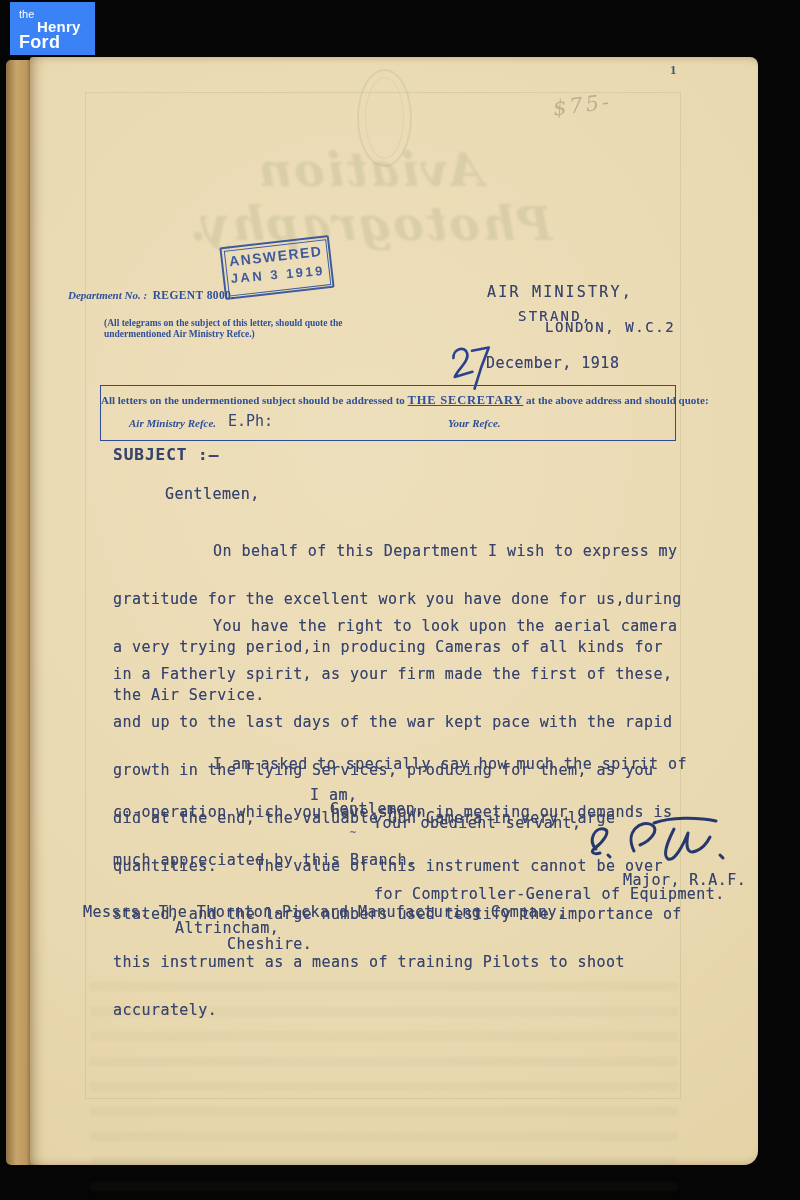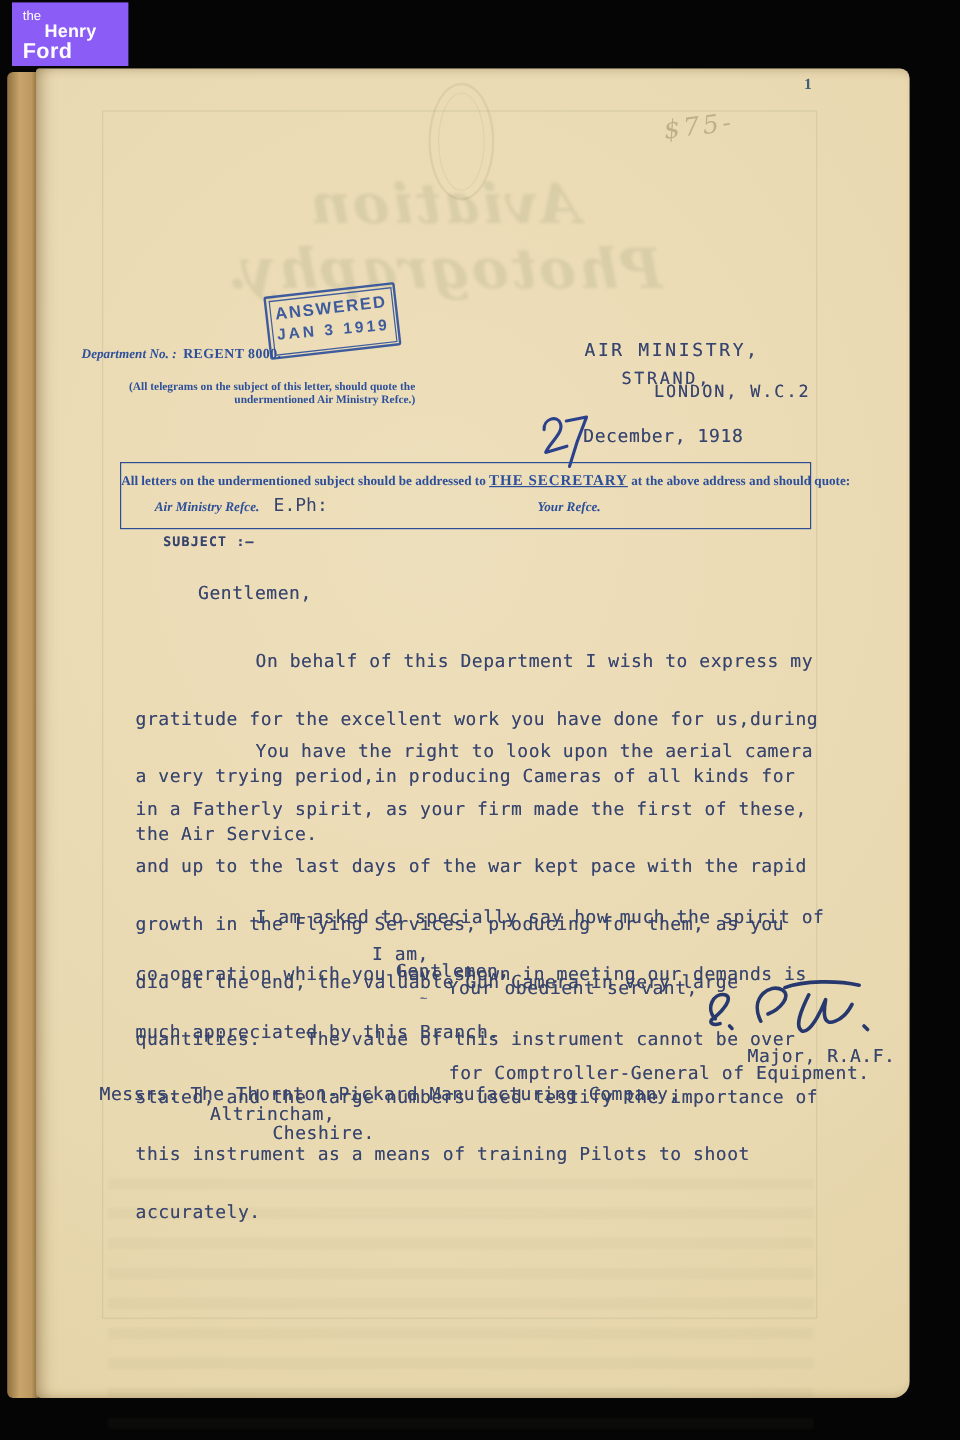--- a/index.html
+++ b/index.html
@@ -1,19 +1,19 @@
 <!DOCTYPE html>
 <html><head>
 <meta charset="utf-8">
 <style>
   html,body{margin:0;padding:0;background:#050505;}
   .canvas{position:relative;width:800px;height:1200px;background:#050505;overflow:hidden;font-family:"Liberation Sans",sans-serif;}
 
   
-  .logo{position:absolute;left:10px;top:2px;width:85px;height:53px;background:#8b5cf6;color:#fff;padding-left:12px;}
+  .logo{position:absolute;left:10px;top:2px;width:85px;height:53px;background:#3b82f6;color:#fff;}
   .logo .the{position:absolute;left:9px;top:6px;font-size:11px;font-weight:normal;}
   .logo .henry{position:absolute;left:27px;top:16px;font-size:15px;font-weight:bold;letter-spacing:.2px;}
   .logo .ford{position:absolute;left:9px;top:30px;font-size:18px;font-weight:bold;letter-spacing:.3px;}
 
   
   .binding{position:absolute;left:6px;top:60px;width:26px;height:1105px;border-radius:5px 0 0 5px;
     background:linear-gradient(90deg,#8f7040,#c9a56c 40%,#bd985e 78%,#86683b);}
 
   
   .page{position:absolute;left:30px;top:57px;width:728px;height:1108px;
@@ -39,40 +39,40 @@
   .stamp{position:absolute;left:192px;top:184px;width:110px;height:53px;transform:rotate(-6.5deg);color:#30519b;opacity:.92;}
   .stamp .outer{position:absolute;inset:0;border:2.5px solid currentColor;border-radius:2px;}
   .stamp .inner{position:absolute;inset:3.5px;border:1.5px solid currentColor;}
   .stamp .l1{position:absolute;left:0;right:0;top:7px;text-align:center;font-weight:bold;font-size:14px;letter-spacing:1.5px;}
   .stamp .l2{position:absolute;left:0;right:0;top:26px;text-align:center;font-weight:bold;font-size:13px;letter-spacing:2.5px;transform:rotate(1.5deg);}
 
   
   .printed{position:absolute;font-family:"Liberation Serif",serif;color:#2e509b;white-space:pre;}
   .lh-label{font-style:italic;font-size:11px;font-weight:bold;}
   .lh-value{font-size:11.5px;font-weight:bold;letter-spacing:.4px;}
-  .lh-note{left:58px;top:261px;width:258px;text-align:right;font-size:9.5px;line-height:10.5px;font-weight:bold;white-space:normal;}
+  .lh-note{left:74px;top:261px;width:258px;text-align:left;font-size:9.5px;line-height:10.5px;font-weight:bold;white-space:normal;}
 
   
   .typed{position:absolute;font-family:"DejaVu Sans Mono",monospace;color:#37446e;white-space:pre;
     text-shadow:0 0 .5px rgba(55,68,110,.55);}
   .addr1{left:457px;top:226px;font-size:15px;letter-spacing:2.2px;}
   .addr2{left:488px;top:251px;font-size:14px;letter-spacing:2.2px;}
   .addr3{left:515px;top:262px;font-size:14px;letter-spacing:1.6px;}
   .dateline{left:456px;top:297px;font-size:15px;letter-spacing:.5px;}
 
   
   .notice{position:absolute;left:70px;top:328px;width:574px;height:54px;border:1.5px solid #2c4d96;}
   .notice .row1{position:absolute;left:0;right:0;top:7px;text-align:center;font-family:"Liberation Serif",serif;
     font-size:11px;font-weight:bold;color:#2d4f9a;white-space:pre;}
   .notice .secretary{font-size:12.5px;letter-spacing:.8px;text-decoration:underline;}
   .notice .refce-label{position:absolute;left:28px;top:31px;font-family:"Liberation Serif",serif;font-size:11px;font-weight:bold;font-style:italic;color:#2d4f9a;}
   .notice .refce-value{position:absolute;left:127px;top:26px;font-family:"DejaVu Sans Mono",monospace;font-size:15px;color:#37446e;}
   .notice .your-refce{position:absolute;left:347px;top:31px;font-family:"Liberation Serif",serif;font-size:11px;font-weight:bold;font-style:italic;color:#2d4f9a;}
 
-  .subject{left:83px;top:388px;font-size:11px;font-weight:bold;letter-spacing:1px;margin-left:23px;}
+  .subject{left:83px;top:388px;font-size:16px;font-weight:bold;letter-spacing:1px;}
   .salutation{left:135px;top:428px;font-size:15px;letter-spacing:.45px;}
 
   .para{left:83px;font-size:15px;letter-spacing:.45px;line-height:16px;}
   .para .indent{padding-left:100px;}
   .p1{top:454px;} .p2{top:529px;} .p3{top:667px;}
 
   .close1{left:280px;top:729px;font-size:15px;letter-spacing:.45px;}
   .close2{left:300px;top:743px;font-size:15px;letter-spacing:.45px;}
   .close3{left:343px;top:757px;font-size:15px;letter-spacing:.45px;}
   .stray{left:320px;top:770px;font-size:10px;color:#5a6890;}

